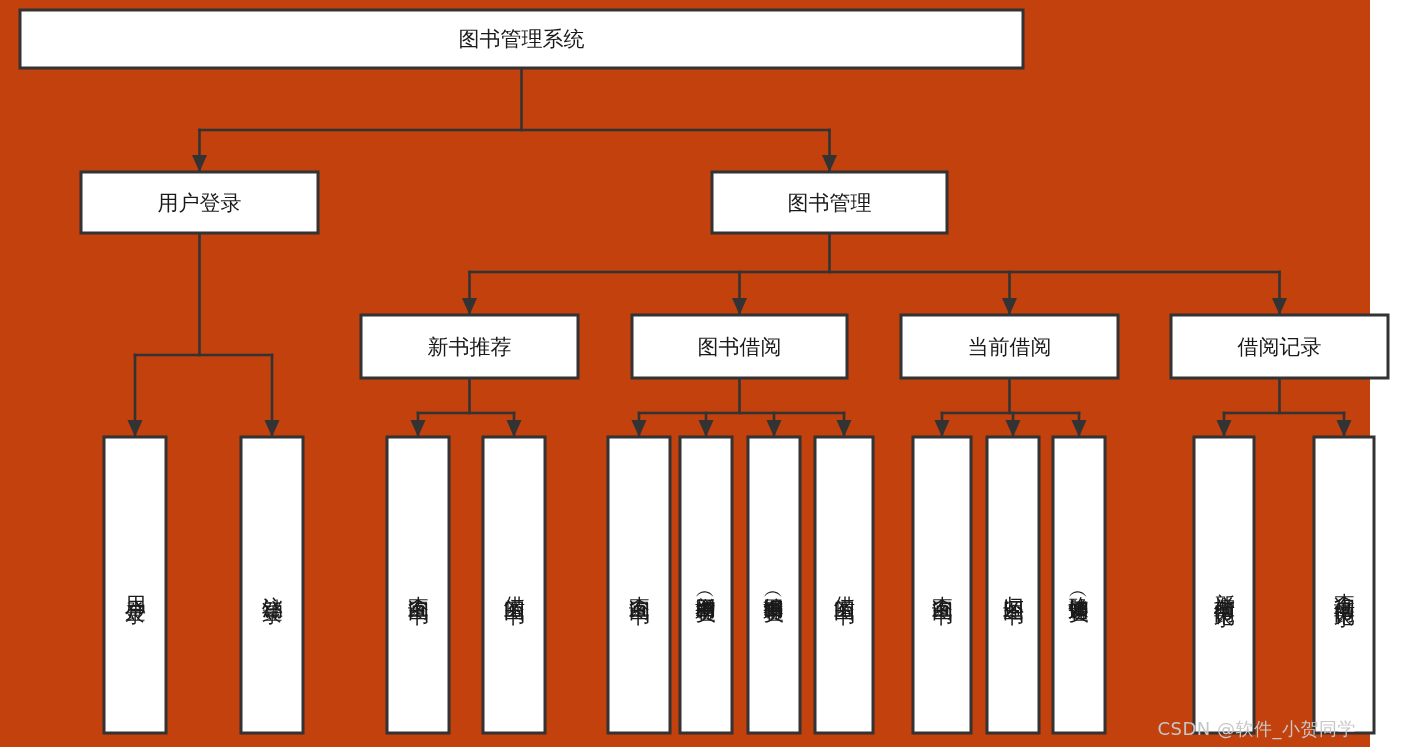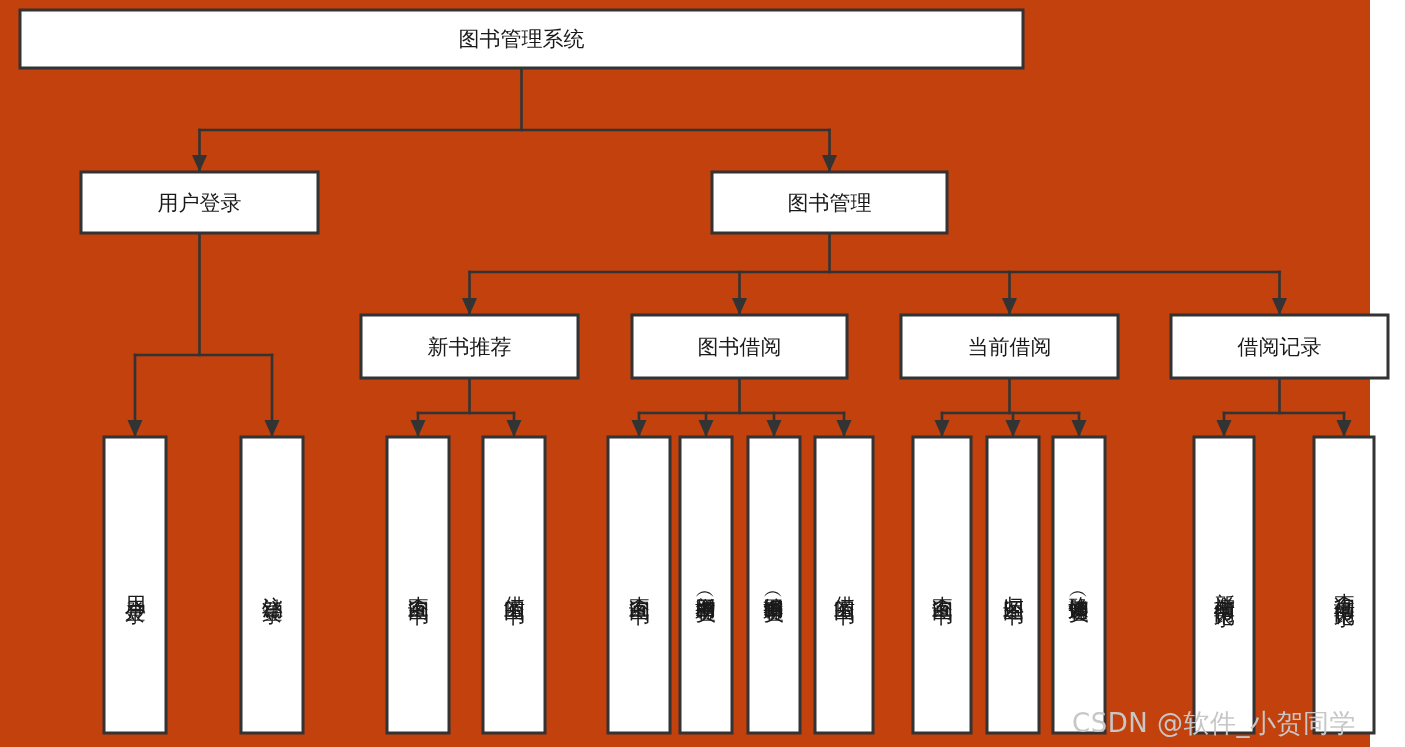--- a/index.html
+++ b/index.html
@@ -66,21 +66,21 @@
     display: flex;
     align-items: center;
     justify-content: center;
     pointer-events: none;
   }
   .watermark {
     position: absolute;
     right: 14px;
     bottom: 6px;
     font-family: "DejaVu Sans", "Liberation Sans", sans-serif;
-    font-size: 26px;
+    font-size: 18px;
     color: #c7c7c7;
     letter-spacing: 0.5px;
     white-space: nowrap;
   }
 </style>
 </head>
 <body>
 
 <div id="diagram-root">
 

